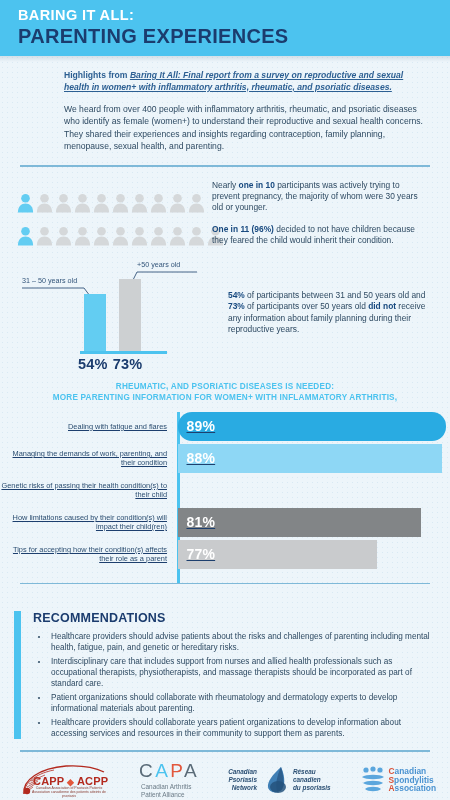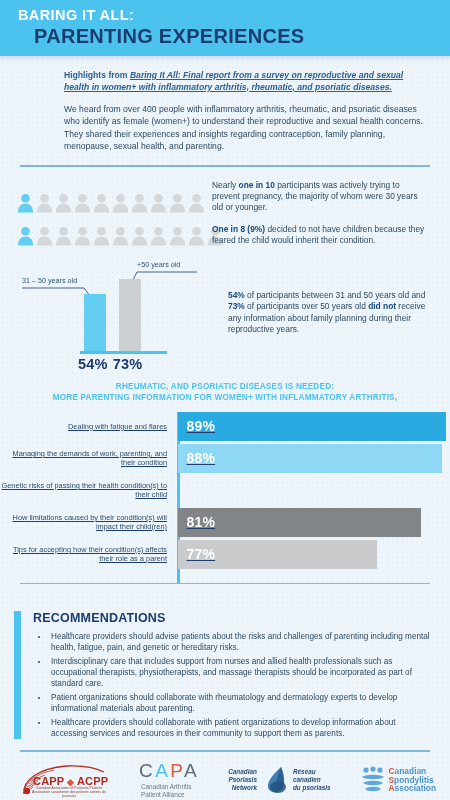--- a/index.html
+++ b/index.html
@@ -23,21 +23,21 @@
   .header {
     height:56px; background:#4cc3ef;
     padding:7px 0 0 18px; position:relative;
   }
   .header .t1 {
     color:#ffffff; font-size:14.5px; font-weight:bold;
     letter-spacing:0.4px; line-height:17px;
   }
   .header .t2 {
     color:#1b3c6e; font-size:20px; font-weight:bold;
-    letter-spacing:0.3px; line-height:23px; margin-top:1px;margin-left:16px;
+    letter-spacing:0.3px; line-height:23px; margin-top:1px;
   }
   .header-shadow {
     position:absolute; left:0; right:0; top:56px; height:6px;
     background:linear-gradient(to bottom, rgba(120,150,170,0.22), rgba(120,150,170,0));
   }
 
   
   .intro { padding:14px 20px 0 20px;margin-left:44px; }
   .intro .lead {
     font-size:8.6px; line-height:11.6px; color:#2c5f92;
@@ -336,21 +336,21 @@
               <path d="M1.9,20.5 C1.9,14.8 5.3,11.6 9.5,11.6 C13.7,11.6 17.1,14.8 17.1,20.5 Z" fill="#d5d8da"></path>
             </svg>
           </div>
           <div class="person">
             <svg width="19" height="22" viewBox="0 0 19 22">
               <circle cx="9.5" cy="6.2" r="4.3" fill="#d5d8da"></circle>
               <path d="M1.9,20.5 C1.9,14.8 5.3,11.6 9.5,11.6 C13.7,11.6 17.1,14.8 17.1,20.5 Z" fill="#d5d8da"></path>
             </svg>
           </div>
         </div>
-      <div class="people-text" id="ptext-1"><b>One in 8 (9%)</b> decided to not have children because they feared the child would inherit their condition.</div>
+      <div class="people-text" id="ptext-1"><b>One in 11 (96%)</b> decided to not have children because they feared the child would inherit their condition.</div>
     </div>
 
   </div>
 
   <div class="vchart-block">
     <div class="vchart">
       <div class="vbar-label lab-31">31 – 50 years old</div>
       <div class="vbar-label lab-50">+50 years old</div>
       <svg class="callout" width="228" height="105" style="left:0;top:0;">
         <polyline points="22,28 84,28 99,48" fill="none" stroke="#33557a" stroke-width="0.9"></polyline>
@@ -373,21 +373,21 @@
   <div class="hchart-title">
     <div>RHEUMATIC, AND PSORIATIC DISEASES IS NEEDED:</div>
     <div>MORE PARENTING INFORMATION FOR WOMEN+ WITH INFLAMMATORY ARTHRITIS,</div>
   </div>
 
   <div class="hchart">
     <div class="axis"></div>
     <div id="hrows">
         <div class="hrow">
           <div class="hrow-label">Dealing with fatigue and flares</div>
-          <div class="hbar" style="width:268px;background:#29abe2;">
+          <div class="hbar" style="width:268px;background:#29abe2;border-radius:14px;">
             <span class="val">89%</span>
           </div>
         </div>
         <div class="hrow">
           <div class="hrow-label">Managing the demands of work, parenting, and their condition</div>
           <div class="hbar" style="width:264.9887640449438px;background:#8ed7f5;">
             <span class="val">88%</span>
           </div>
         </div>
         <div class="hrow">
@@ -409,21 +409,21 @@
   </div>
 
   <div class="rec-rule"></div>
   <div class="rec">
     <div class="rec-bar"></div>
     <h2>RECOMMENDATIONS</h2>
     <ul id="rec-list">
         <li>Healthcare providers should advise patients about the risks and challenges of parenting including mental health, fatigue, pain, and genetic or hereditary risks.</li>
         <li>Interdisciplinary care that includes support from nurses and allied health professionals such as occupational therapists, physiotherapists, and massage therapists should be incorporated as part of standard care.</li>
         <li>Patient organizations should collaborate with rheumatology and dermatology experts to develop informational materials about parenting.</li>
-        <li>Healthcare providers should collaborate with patient organizations to develop information about accessing services and resources in their community to support them as parents.</li>
+        <li>Healthcare providers should collaborate years patient organizations to develop information about accessing services and resources in their community to support them as parents.</li>
       </ul>
   </div>
   <div class="foot-rule"></div>
 
   <div class="logos">
 
     <div class="logo capp-wrap">
       <svg width="96" height="40" style="position:absolute;left:0;top:0;">
         <path d="M10,34 C8,20 26,8 52,6 C70,5 82,8 90,12" fill="none" stroke="#b3291e" stroke-width="1.3"></path>
         <path d="M10,34 C10,24 20,14 40,10" fill="none" stroke="#b3291e" stroke-width="0.8"></path>

